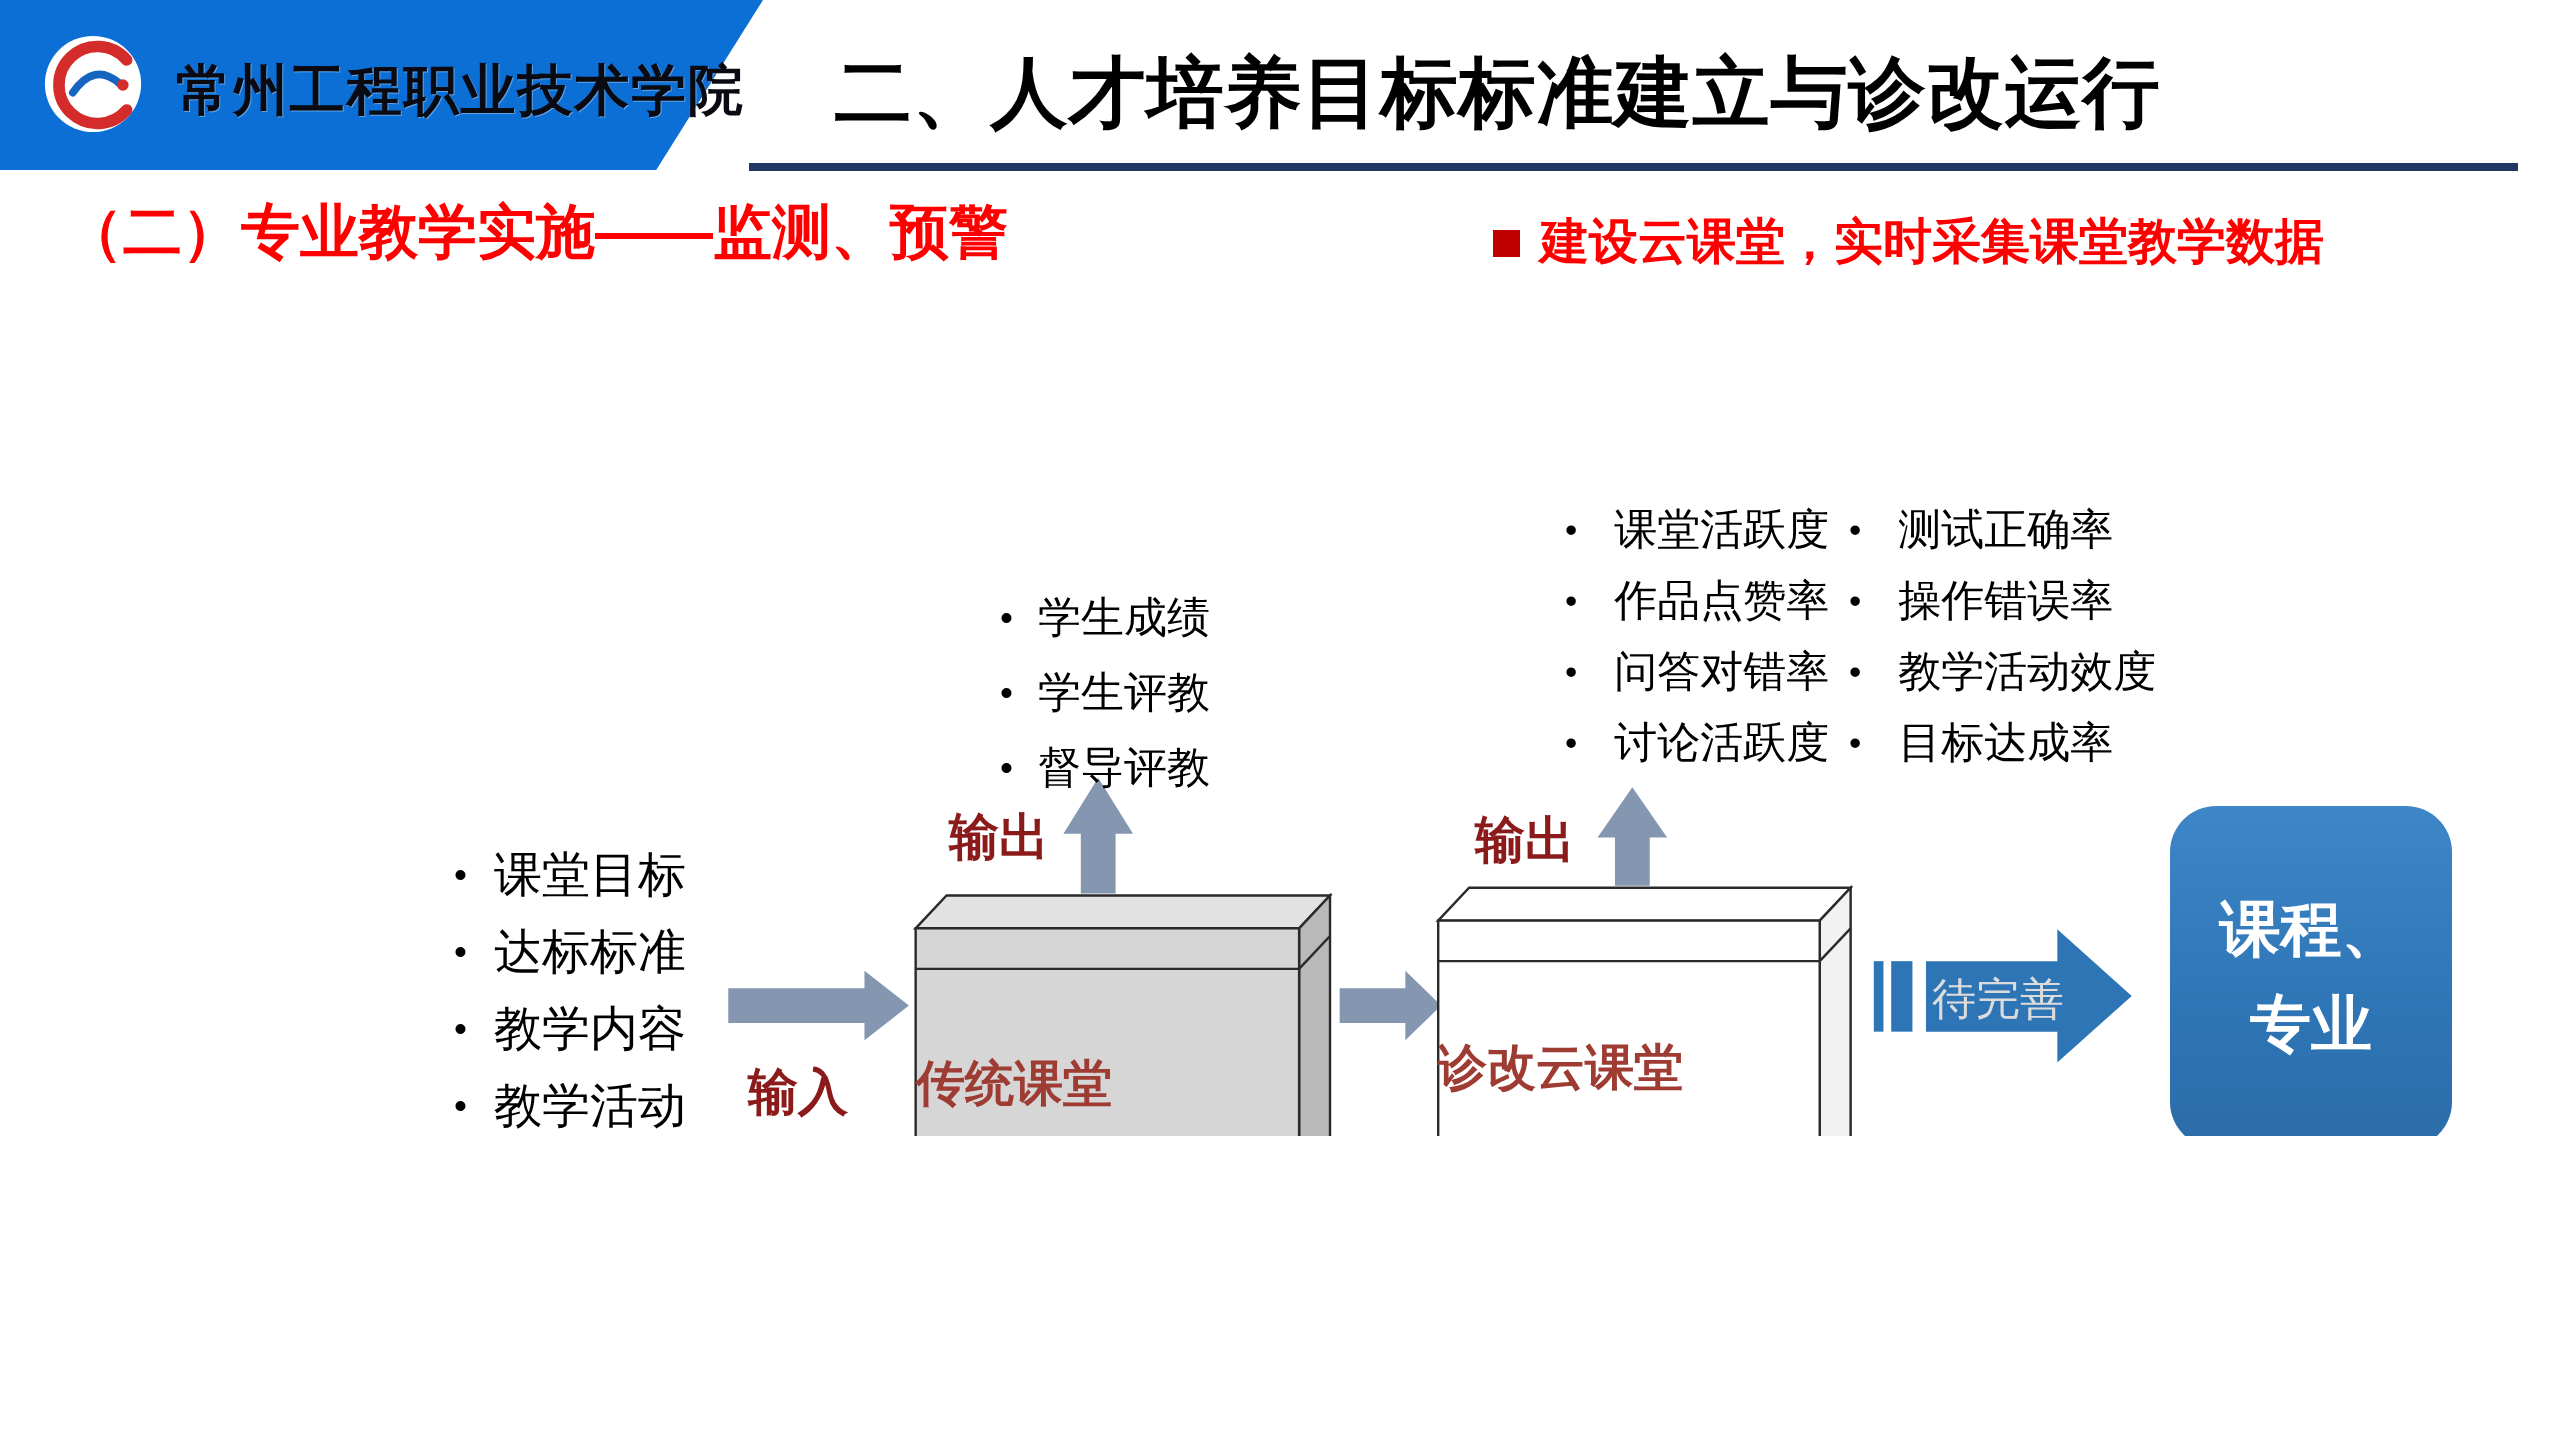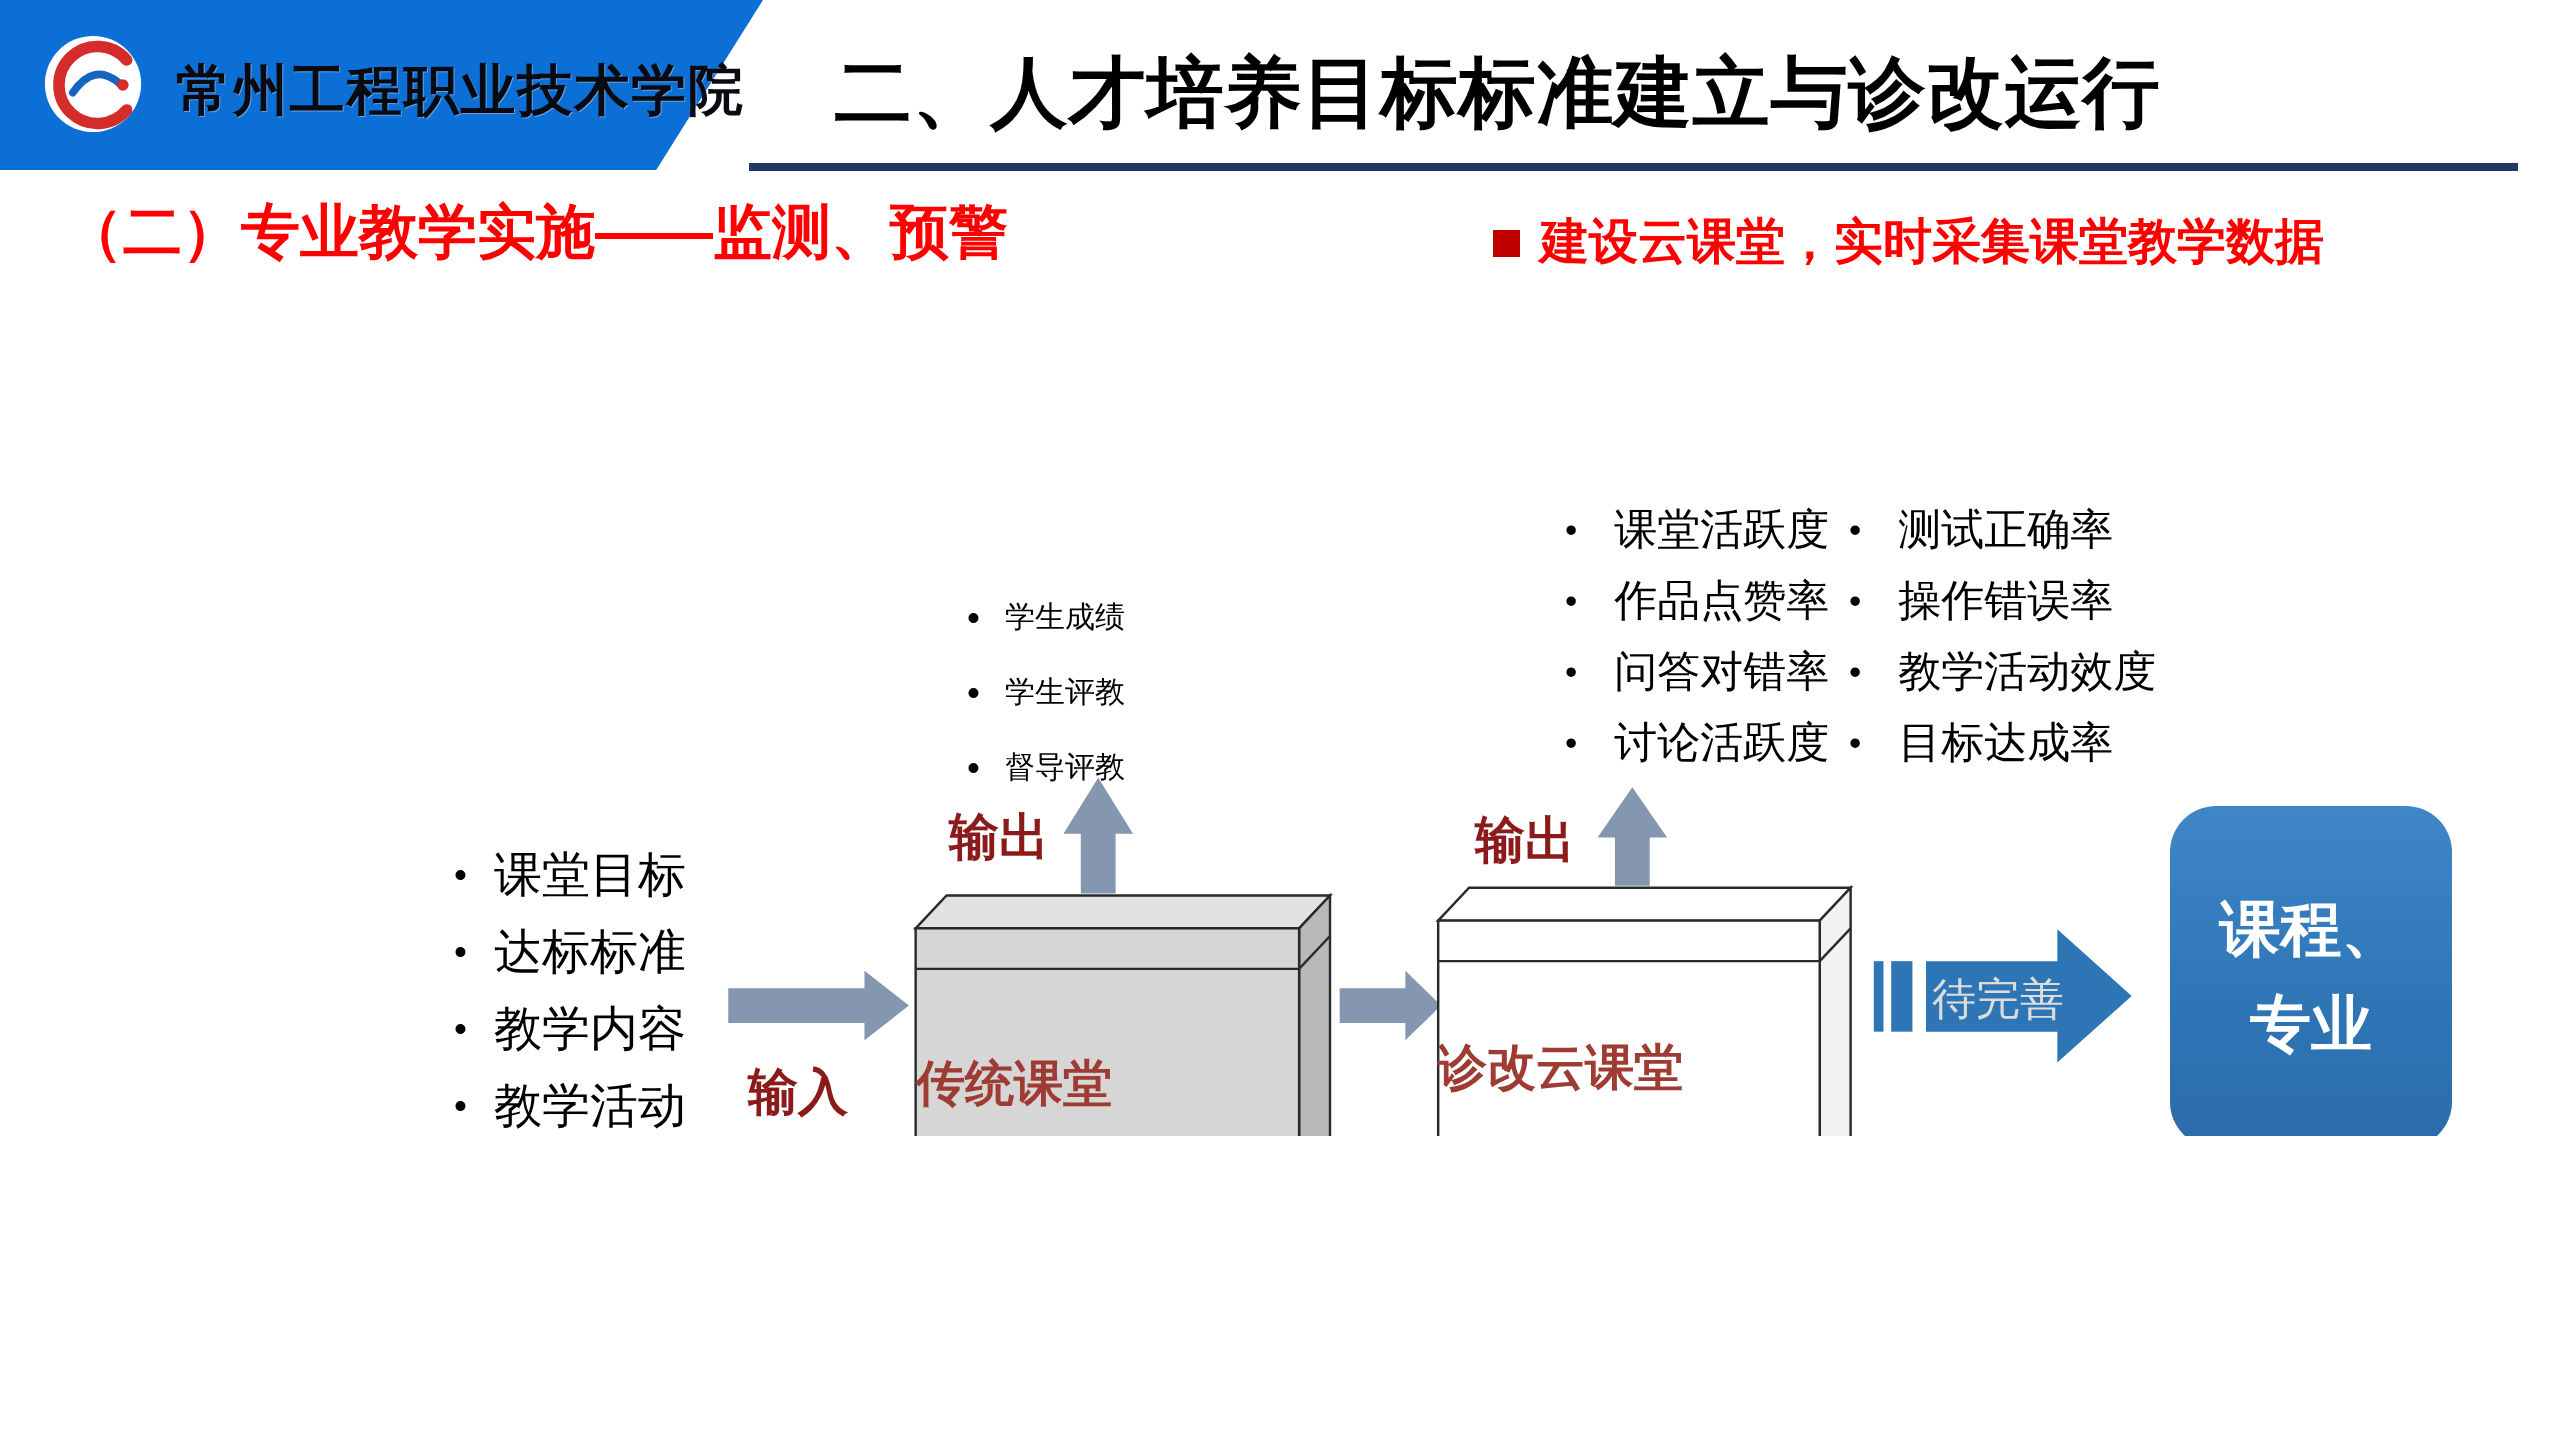--- a/index.html
+++ b/index.html
@@ -34,21 +34,21 @@
   .blist{display:flex;flex-direction:column;}
   .bi{display:flex;align-items:center;}
   .bi .dot{color:#000;}
   .bi .dot::before{content:"•";}
   .bi .txt{white-space:nowrap;}
 
   #left-inputs{left:454px;top:836px;font-size:48px;}
   #left-inputs .bi{height:77px;}
   #left-inputs .dot{font-size:37px;margin-right:27px;}
 
-  #gray-outputs{left:967px;top:580px;font-size:30px;}
+  #gray-outputs{left:1000px;top:580px;font-size:43px;}
   #gray-outputs .bi{height:75px;}
   #gray-outputs .dot{font-size:37px;margin-right:25px;}
 
   #cloud-col1{left:1565px;top:494px;font-size:43px;}
   #cloud-col1 .bi{height:71px;gap:12px;}
   #cloud-col1 .dot{font-size:35px;margin-right:25px;}
 
   #cloud-col2{left:1849px;top:494px;font-size:43px;}
   #cloud-col2 .bi{height:71px;gap:12px;}
   #cloud-col2 .dot{font-size:35px;margin-right:25px;}

